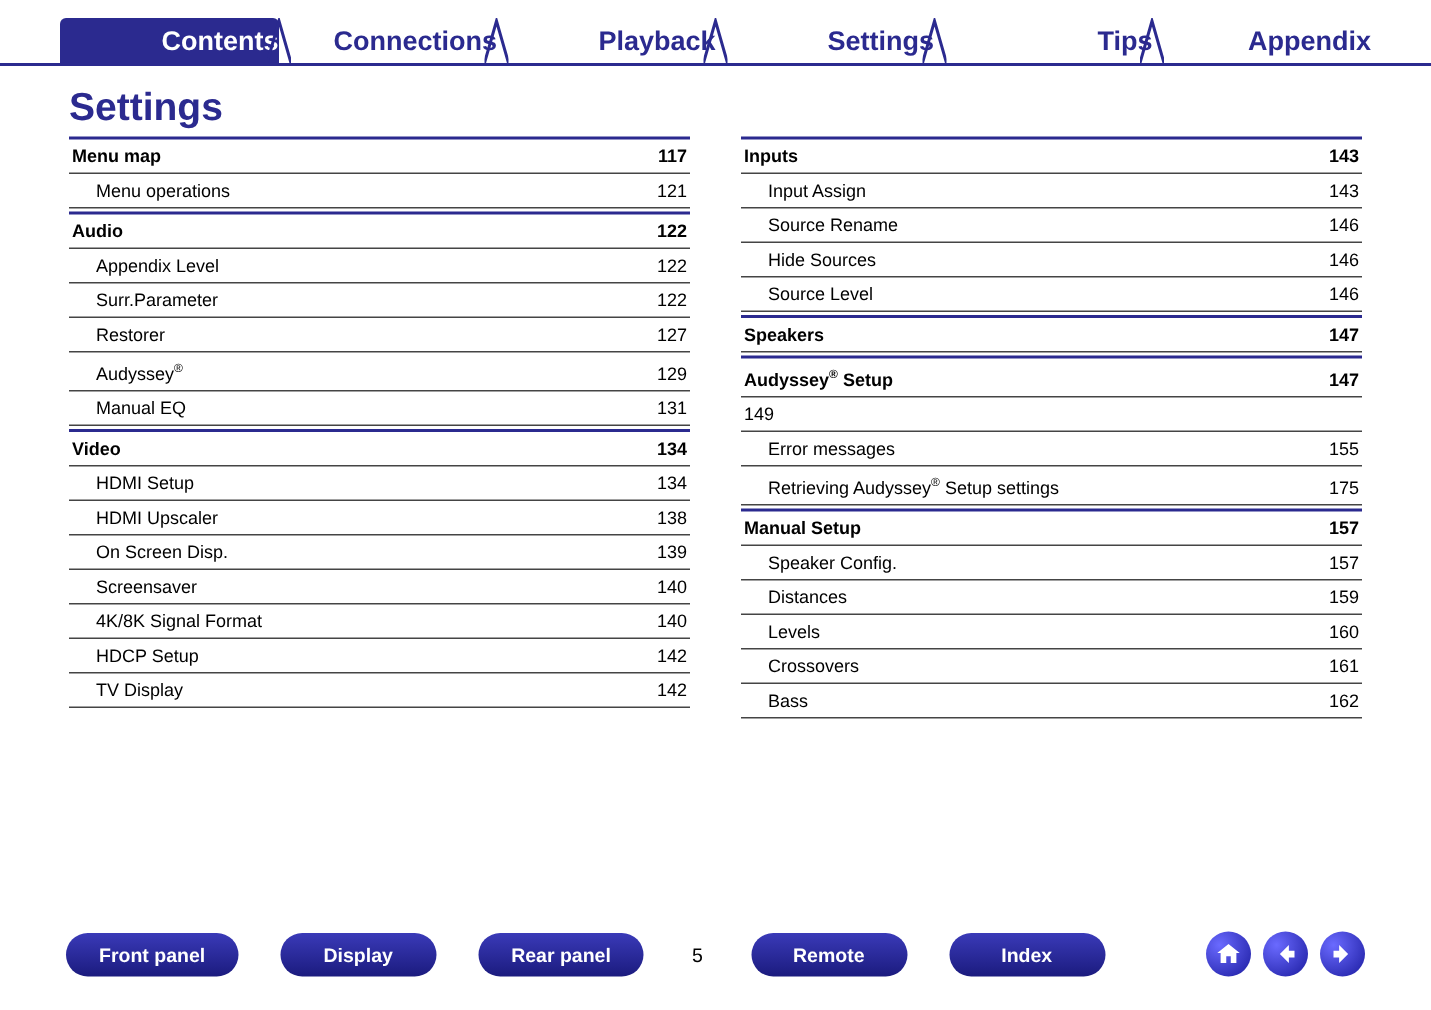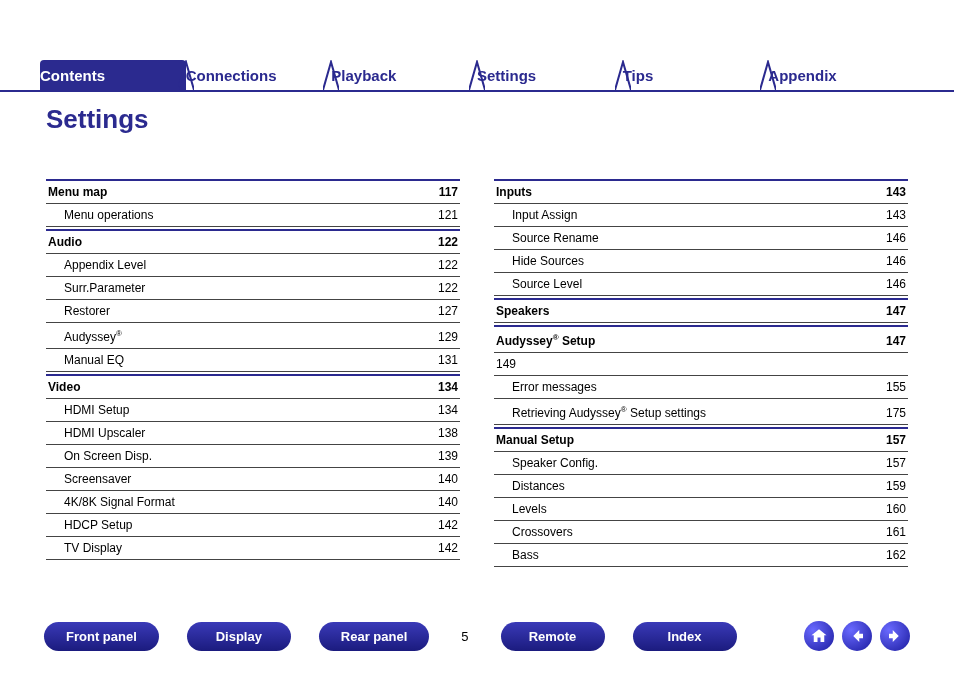--- a/index.html
+++ b/index.html
@@ -17,27 +17,26 @@
     display: flex;
     padding: 12px 40px 0 40px;
     gap: 0;
     border-bottom: 2px solid #2b2a8f;
   }
   .tab {
     flex: 1;
     height: 30px;
     display: flex;
     align-items: center;
-    justify-content: flex-start;
+    justify-content: flex-end;
     font-weight: bold;
-    font-size: 15px;
+    font-size: 18px;
     color: #2b2a8f;
     position: relative;
     cursor: pointer;
-    margin-top: 48px;
   }
   .tab.active {
     background: #2b2a8f;
     color: #fff;
     border-top-left-radius: 4px;
     border-top-right-radius: 4px;
   }
   .tab:not(.active)::before,
   .tab:not(.active)::after {
     content: "";
@@ -57,21 +56,20 @@
   .page-title {
     color: #2b2a8f;
     font-size: 26px;
     font-weight: bold;
     padding: 12px 0 2px 46px;
   }
   .columns {
     display: flex;
     gap: 34px;
     padding: 0 46px;
-    margin-top: 40px;
   }
   .col {
     flex: 1;
     min-width: 0;
   }
   .section {
     margin-top: 2px;
   }
   .row {
     display: flex;

